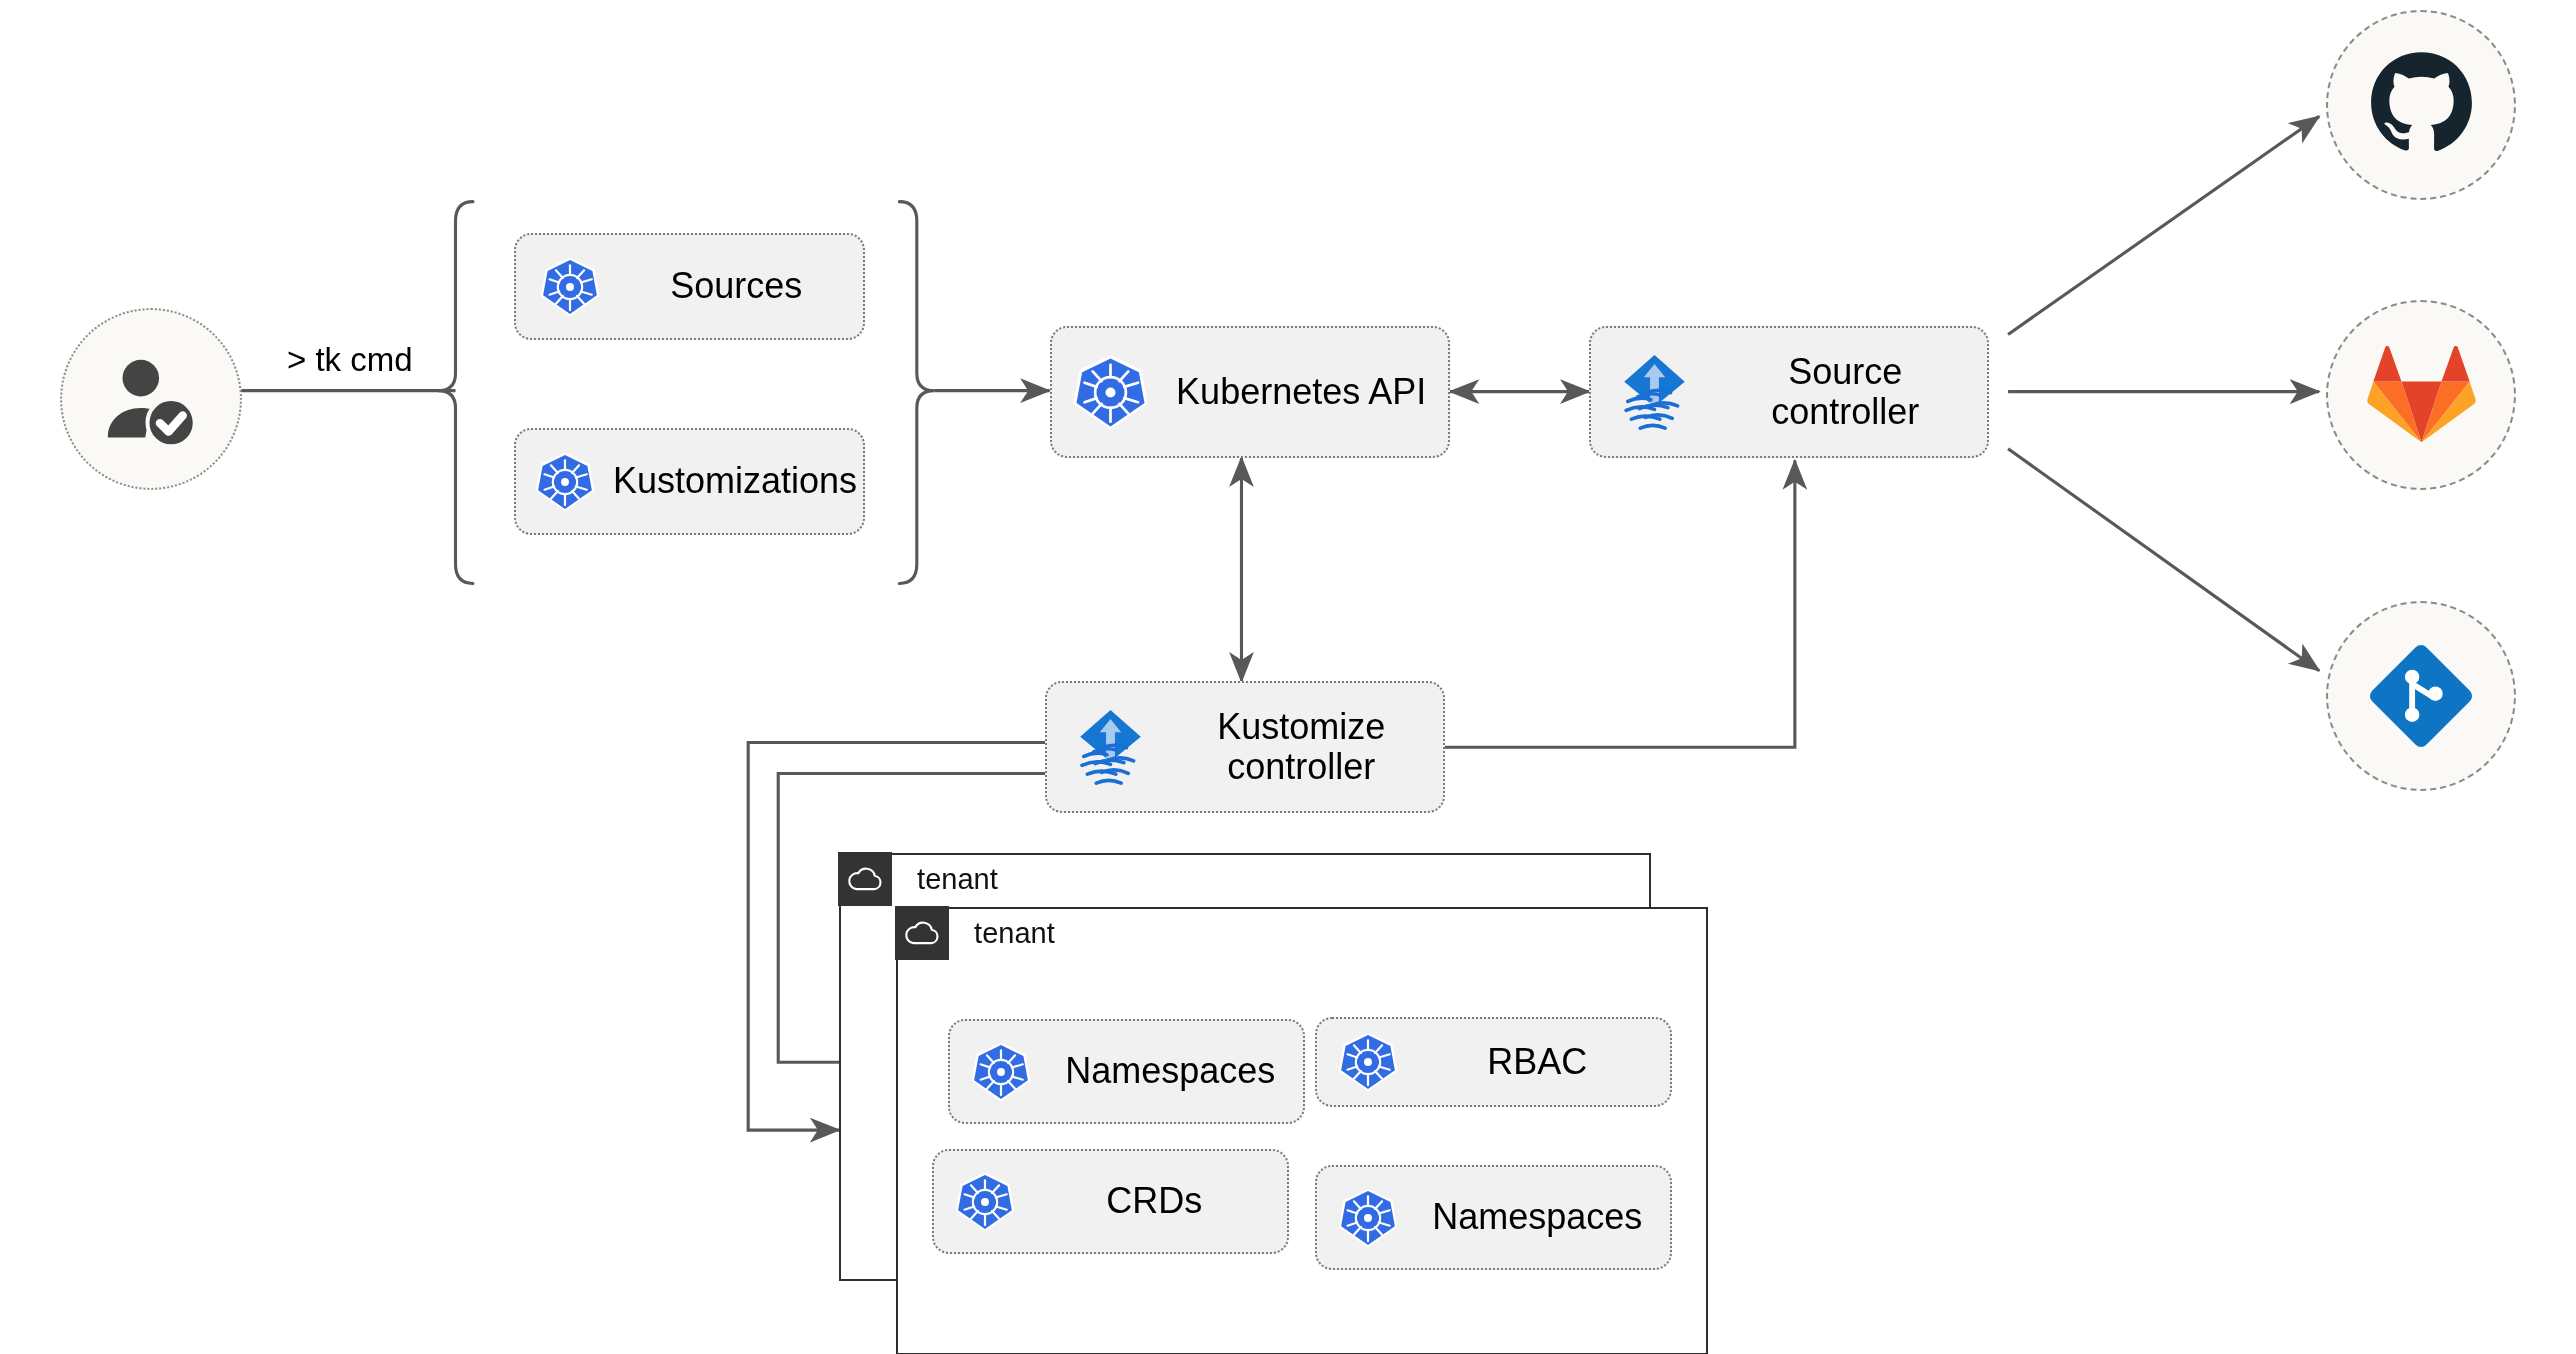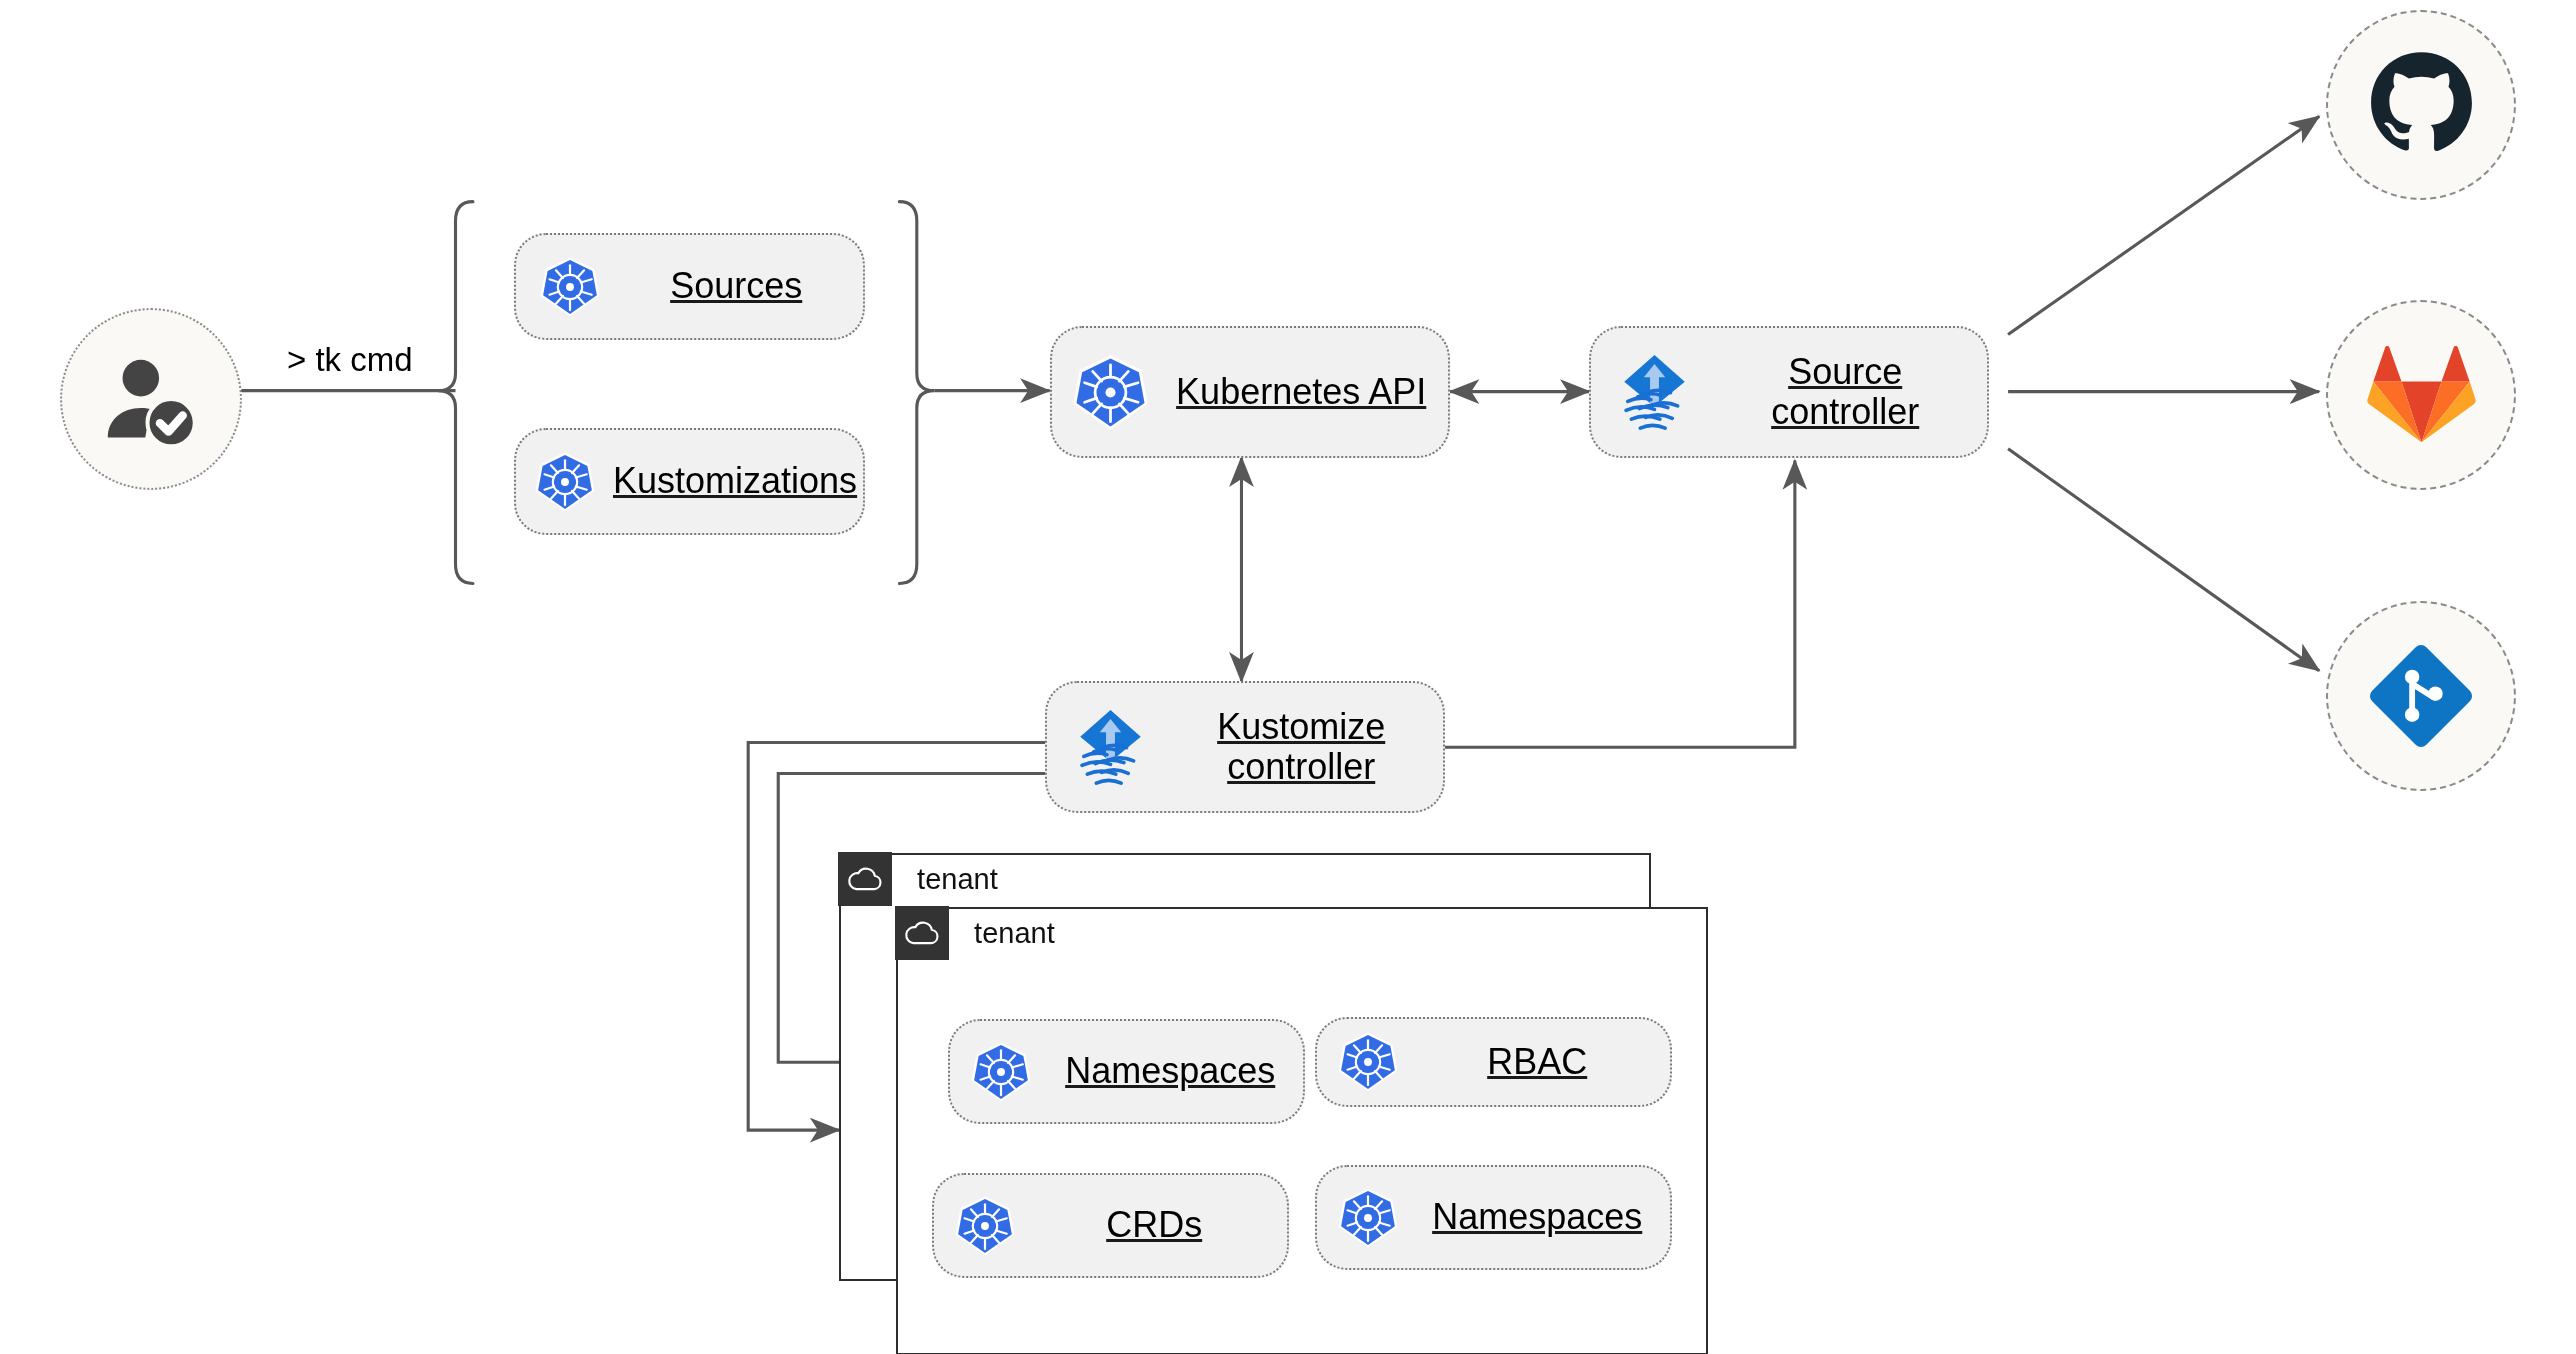--- a/index.html
+++ b/index.html
@@ -9,24 +9,23 @@
     color:#1a1a1a;
   }
   #canvas{position:absolute;inset:0;width:2576px;height:1355px;}
   .svg-layer{position:absolute;left:0;top:0;width:2576px;height:1355px;pointer-events:none;}
 
   
   .node{
     position:absolute;
     background:#f1f1f1;
     border:2.9px dotted #7a7a7a;
-    border-radius:32px;
+    border-radius:17px;
     display:flex;align-items:center;
     box-sizing:border-box;
-    text-decoration:underline;
   }
   .node .label{
     font-size:36px;color:#000;line-height:1.12;text-align:center;
     flex:1;padding-right:13.6px;
   }
   .node .icon-slot{
     flex:0 0 auto;display:flex;align-items:center;justify-content:center;
   }
 
   
@@ -358,21 +357,21 @@
               <line x1="61" y1="36" x2="72" y2="24"></line>
             <line x1="72" y1="76" x2="61" y2="64"></line>
               <line x1="39" y1="36" x2="28" y2="24"></line>
           </g>
           <circle cx="50" cy="50" r="6.2" fill="#ffffff"></circle>
         </svg>
       </span>
       <span class="label">RBAC</span>
     </div>
 
-    <div class="node" style="left:34px;top:264px;width:357px;height:105px;">
+    <div class="node" style="left:34px;top:240px;width:357px;height:105px;">
       <span class="icon-slot" style="width:101px;">
         <svg class="k8s-ico" width="64" height="64" viewBox="0 0 100 100">
           <polygon points="50,4 88,22 96,64 50,96 4,64 12,22" fill="#ffffff"></polygon>
           <polygon points="50,8 85,25 92,63 50,92 8,63 15,25" fill="#326ce5"></polygon>
           <g fill="none" stroke="#ffffff" stroke-width="3.4" stroke-linecap="round">
             <circle cx="50" cy="50" r="19"></circle>
             <line x1="50" y1="16" x2="50" y2="31"></line>
               <line x1="50" y1="69" x2="50" y2="86"></line>
             <line x1="18" y1="38" x2="33" y2="43"></line>
               <line x1="67" y1="57" x2="84" y2="62"></line>

